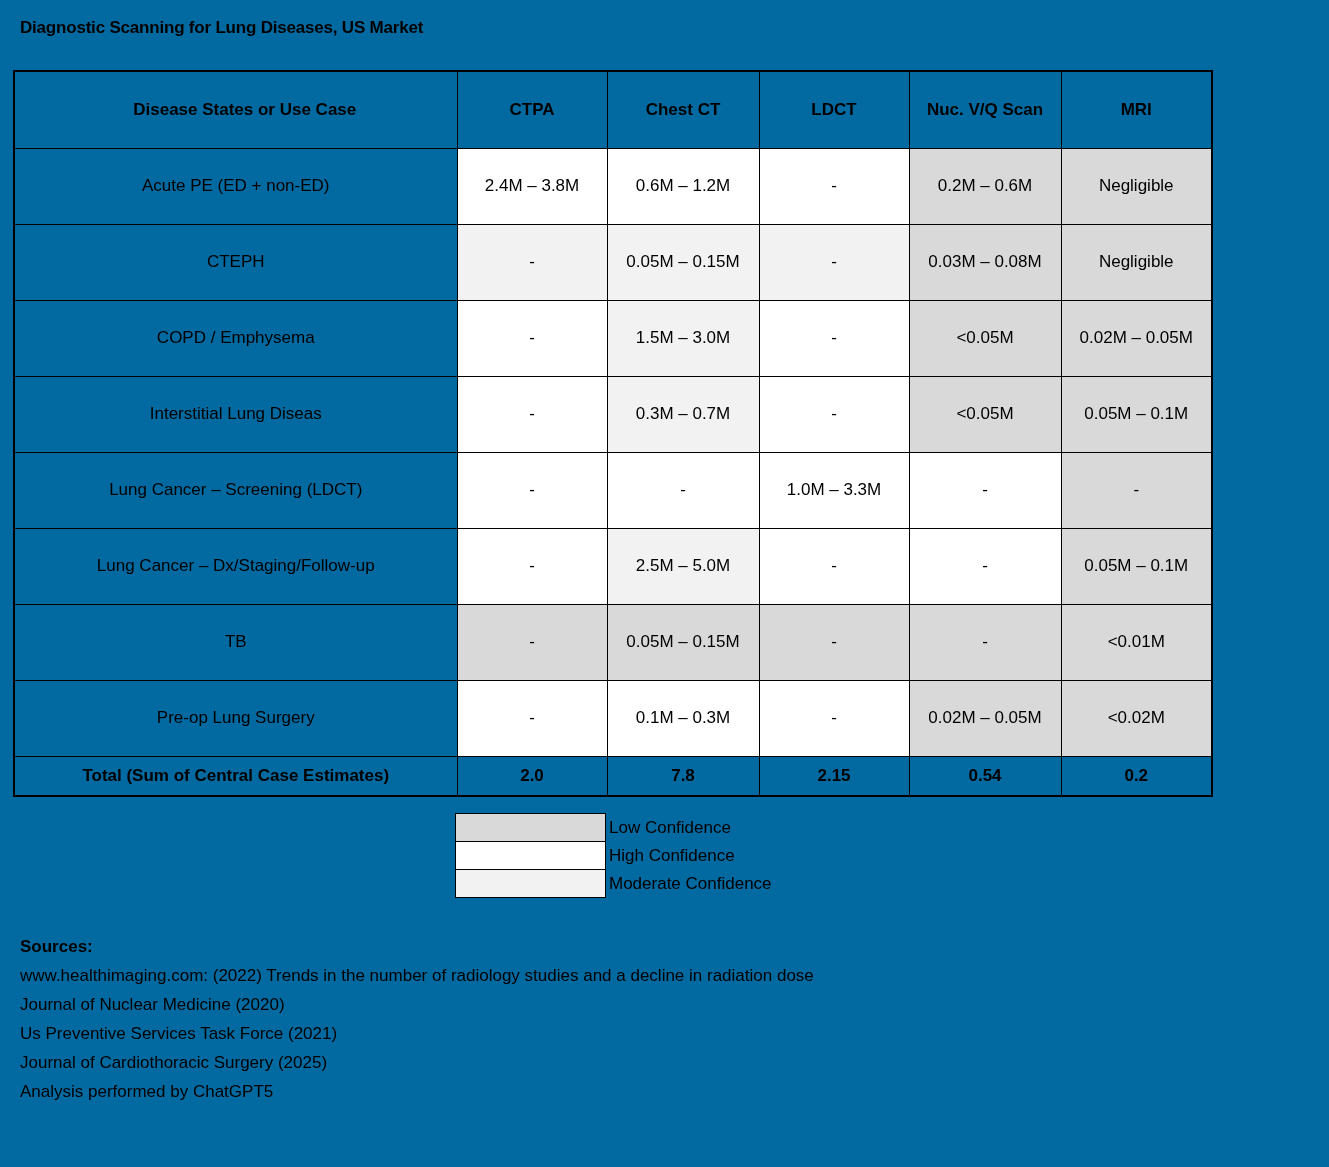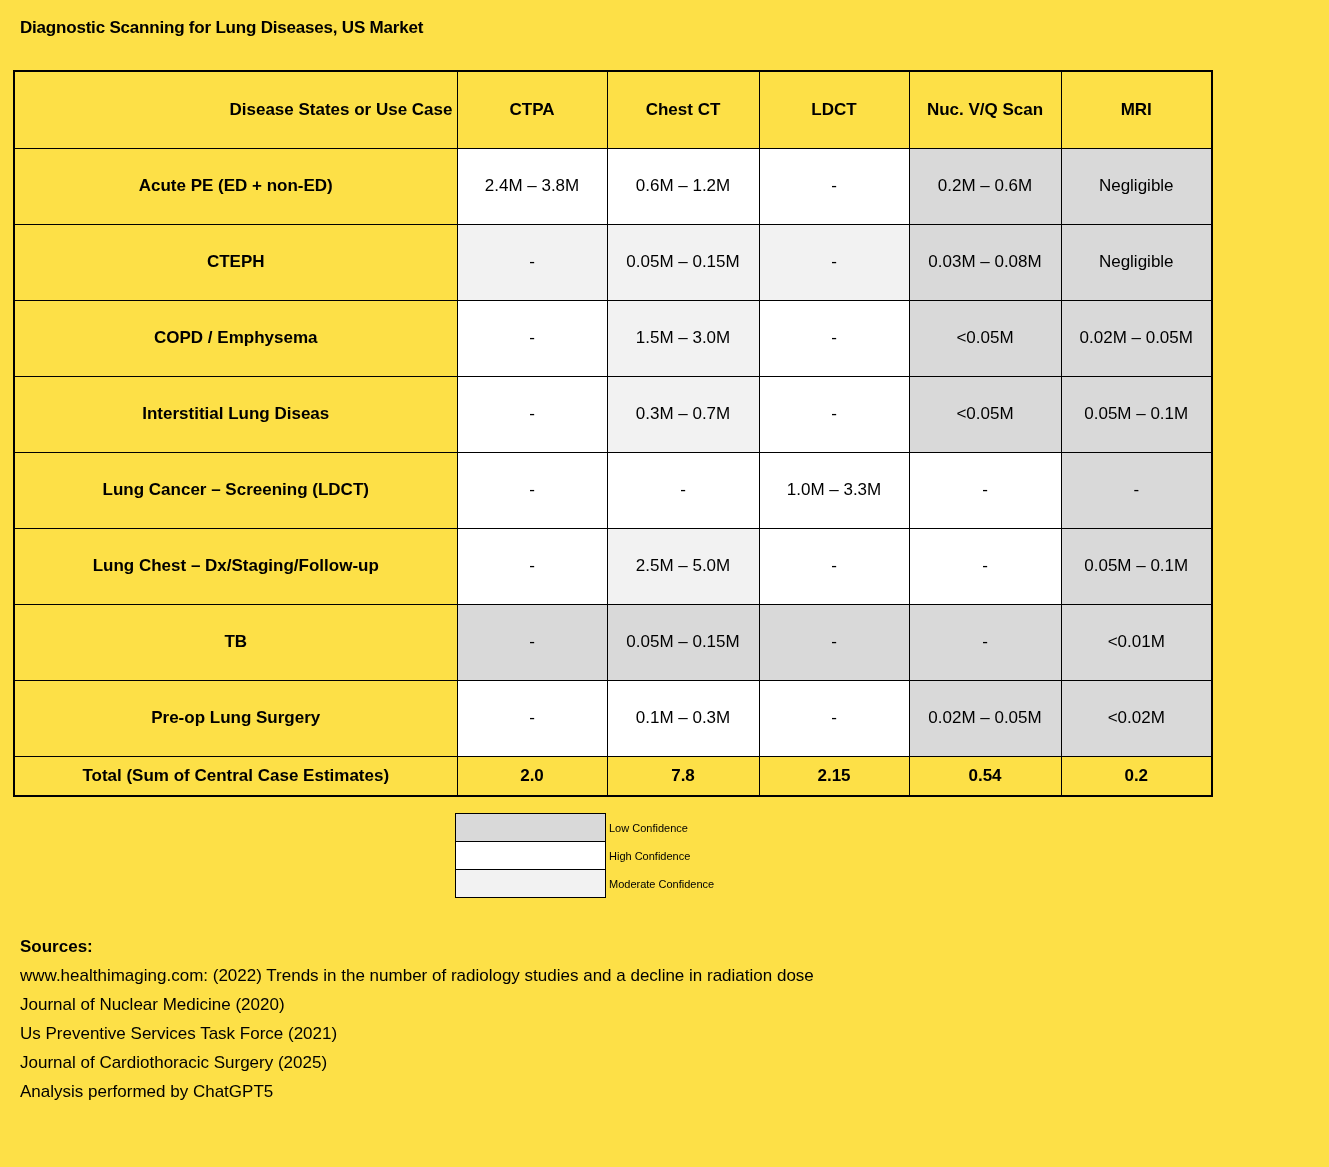--- a/index.html
+++ b/index.html
@@ -6,21 +6,21 @@
     margin: 0;
     padding: 0;
     background: #ffffff;
     color: #000000;
     font-family: "Liberation Sans", sans-serif;
   }
   .page {
     position: relative;
     width: 1329px;
     height: 1167px;
-    background: #fde047;
+    background: #0369a1;
     overflow: hidden;
   }
   .doc-title {
     position: absolute;
     left: 20px;
     top: 18px;
     font-size: 17px;
     font-weight: bold;
     letter-spacing: -0.2px;
   }
@@ -39,24 +39,24 @@
     vertical-align: middle;
     font-size: 17px;
     padding: 0 4px;
     box-sizing: border-box;
     overflow: hidden;
   }
   .main thead tr { height: 77px; }
   .main tbody tr { height: 76px; }
   .main th { font-weight: bold; }
   .main th.disease-header {
-    text-align: right;
+    text-align: center;
     padding-left: 22px;
   }
-  .main td.row-label { font-weight: bold; margin-left: 24px; }
+  .main td.row-label { font-weight: normal; margin-left: 24px; }
   .main tr.total-row { height: 40px; }
   .main tr.total-row td { font-weight: bold; }
   td[data-conf="low"] { background: #d9d9d9; }
   td[data-conf="moderate"] { background: #f2f2f2; }
   td[data-conf="high"] { background: #ffffff; }
   .legend {
     position: absolute;
     left: 455px;
     top: 813px;
   }
@@ -70,21 +70,21 @@
   .legend-swatch {
     width: 151px;
     border: 1px solid #000000;
     box-sizing: border-box;
     flex: 0 0 auto;
   }
   .legend-swatch[data-conf="low"] { background: #d9d9d9; }
   .legend-swatch[data-conf="moderate"] { background: #f2f2f2; }
   .legend-swatch[data-conf="high"] { background: #ffffff; }
   .legend-label {
-    font-size: 11px;
+    font-size: 17px;
     align-self: center;
     margin-left: 3px;
     white-space: nowrap;
   }
   .sources {
     position: absolute;
     left: 20px;
     top: 932px;
     font-size: 17px;
     line-height: 29px;
@@ -153,21 +153,21 @@
       </tr>
       <tr>
         <td class="row-label">Lung Cancer – Screening (LDCT)</td>
         <td data-conf="high">-</td>
         <td data-conf="high">-</td>
         <td data-conf="high">1.0M – 3.3M</td>
         <td data-conf="high">-</td>
         <td data-conf="low">-</td>
       </tr>
       <tr>
-        <td class="row-label">Lung Chest – Dx/Staging/Follow-up</td>
+        <td class="row-label">Lung Cancer – Dx/Staging/Follow-up</td>
         <td data-conf="high">-</td>
         <td data-conf="moderate">2.5M – 5.0M</td>
         <td data-conf="high">-</td>
         <td data-conf="high">-</td>
         <td data-conf="low">0.05M – 0.1M</td>
       </tr>
       <tr>
         <td class="row-label">TB</td>
         <td data-conf="low">-</td>
         <td data-conf="low">0.05M – 0.15M</td>

